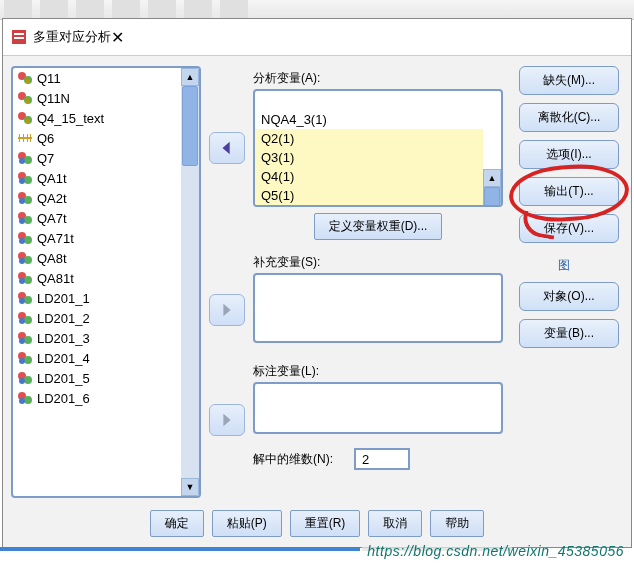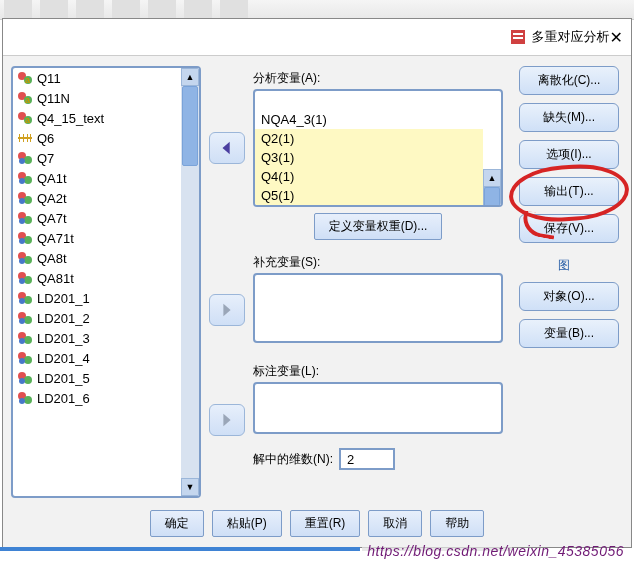--- a/index.html
+++ b/index.html
@@ -31,21 +31,21 @@
     display:flex;
     flex-direction:column;
   }
   .titlebar {
     height: 30px;
     background: #fff;
     border-bottom: 1px solid #ccc;
     display:flex;
     align-items:center;
     padding:18px 8px;
-    justify-content:flex-end;
+    justify-content:flex-start;
   }
   .titlebar .icon-box { width:16px;height:16px;display:inline-flex;align-items:center;justify-content:center;margin-right:6px;}
   .titlebar .icon-box svg { width:16px;height:16px;}
   .titlebar .title { font-size:13px; display:flex;align-items:center;}
   .close-x { font-size:16px; cursor:pointer; font-family: Arial;}
   .body {
     flex:1;
     display:flex;
     padding:10px 8px 6px 8px;
     gap: 6px;
@@ -141,21 +141,21 @@
     width:34px;height:24px;
     border-left:4px solid #d62424;
     border-bottom:4px solid #d62424;
     border-radius:0 0 0 20px;
     transform:rotate(10deg);
     pointer-events:none;
   }
   .watermark {
     position:absolute;
     bottom:6px;right:10px;
-    color:#701a75;
+    color:#0f766e;
     font-size:14px;
     font-style:italic;
     letter-spacing:0.5px;
     pointer-events:none;
   }
   .btm-line { position:absolute; left:0; bottom:14px; width:360px;height:4px;background:#3f83d4;}
   .btm-line2 { position:absolute; left:362px; bottom:14px; width:150px;height:4px;background:#e8e8e8;border-top:1px solid #ccc;}
 </style>
 </head>
 <body>
@@ -417,29 +417,29 @@
       <div class="inputlist small">
         <div class="list-inner"></div>
       </div>
 
       <div style="height:16px;"></div>
       <div class="section-label"><span>标注变量(L):</span></div>
       <div class="inputlist smaller">
         <div class="list-inner"></div>
       </div>
 
-      <div style="display:flex;align-items:center;gap:6px;margin-top:14px;">
+      <div style="display:flex;align-items:center;gap:21px;margin-top:14px;">
         <span>解中的维数(N):</span>
         <input class="num-input" value="2" style="">
       </div>
     </div>
 
     <div class="side-col">
+      <div class="side-btn">缺失(M)...</div>
       <div class="side-btn">离散化(C)...</div>
-      <div class="side-btn">缺失(M)...</div>
       <div class="side-btn">选项(I)...</div>
       <div class="side-btn">输出(T)...</div>
       <div class="side-btn">保存(V)...</div>
       <div class="group-label">图</div>
       <div class="side-btn">对象(O)...</div>
       <div class="side-btn">变量(B)...</div>
     </div>
   </div>
 
   <div class="bottom-btns">

